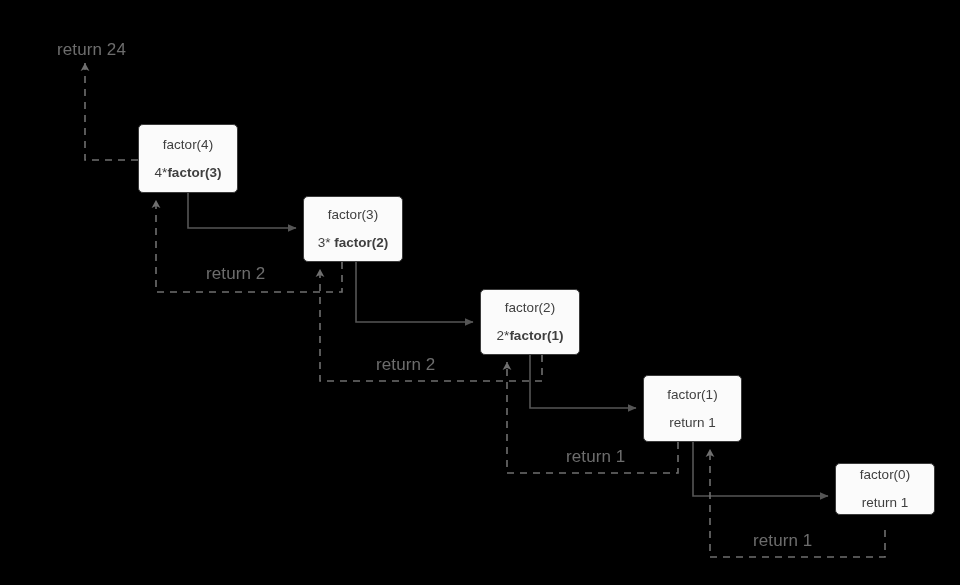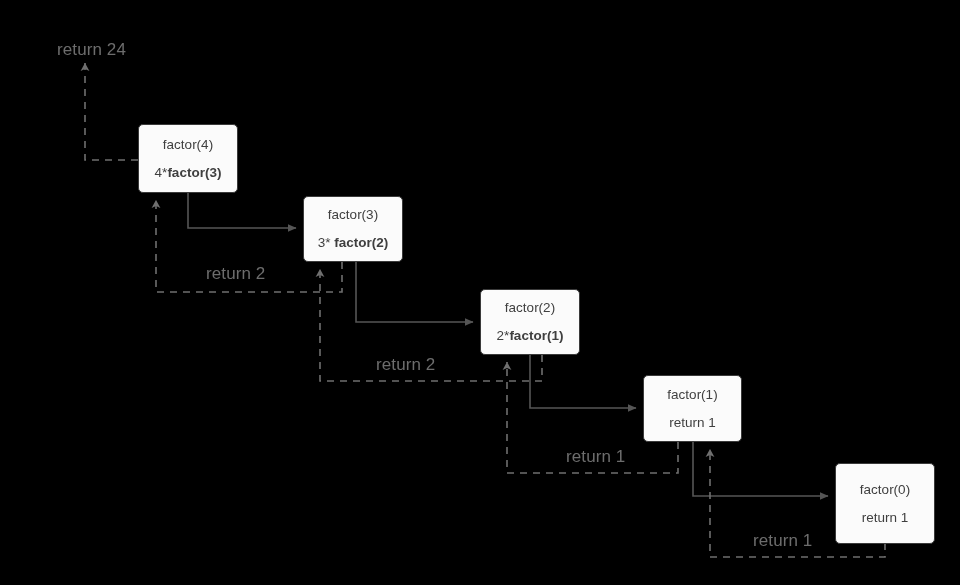--- a/index.html
+++ b/index.html
@@ -92,21 +92,21 @@
   <div class="node-box" style="left:480px; top:289px; width:100px; height:66px;">
     <span class="node-line-1">factor(2)</span>
     <span class="node-line-2"><span>2*</span><b>factor(1)</b></span>
   </div>
 
   <div class="node-box" style="left:643px; top:375px; width:99px; height:67px;">
     <span class="node-line-1">factor(1)</span>
     <span class="node-line-2"><span>return 1</span><b></b></span>
   </div>
 
-  <div class="node-box" style="left:835px; top:463px; width:100px; height:81px;">
+  <div class="node-box" style="left:835px; top:463px; width:100px; height:52px;">
     <span class="node-line-1">factor(0)</span>
     <span class="node-line-2"><span>return 1</span><b></b></span>
   </div>
 
   <div class="edge-label" style="left:57px; top:40px;">return 24</div>
   <div class="edge-label" style="left:206px; top:264px;">return 2</div>
   <div class="edge-label" style="left:376px; top:355px;">return 2</div>
   <div class="edge-label" style="left:566px; top:447px;">return 1</div>
   <div class="edge-label" style="left:753px; top:531px;">return 1</div>
 

